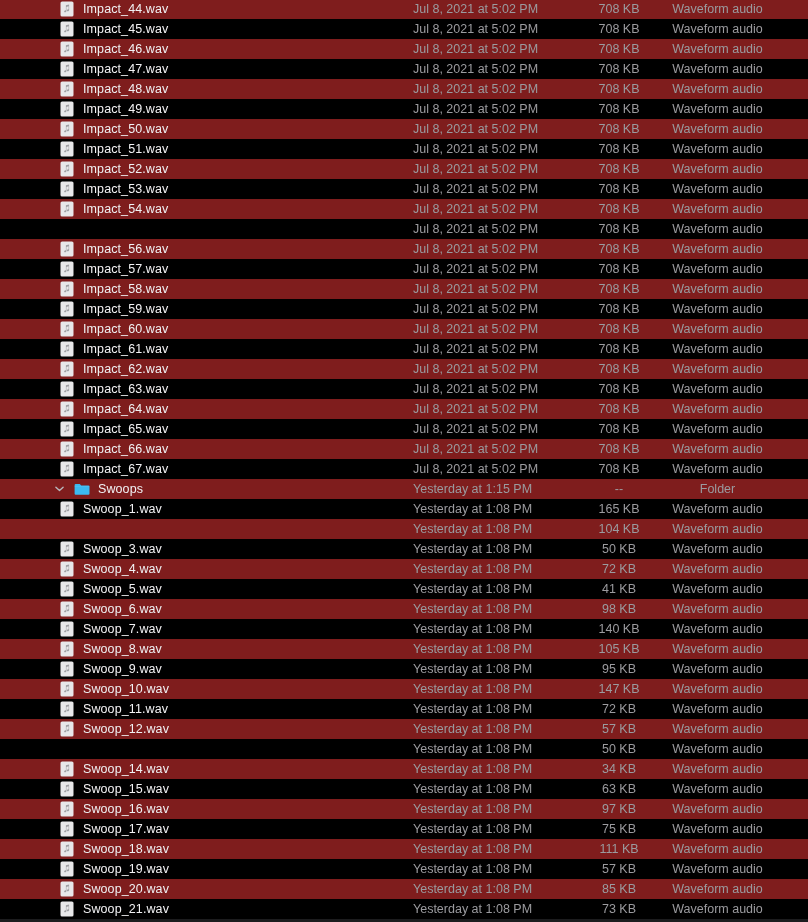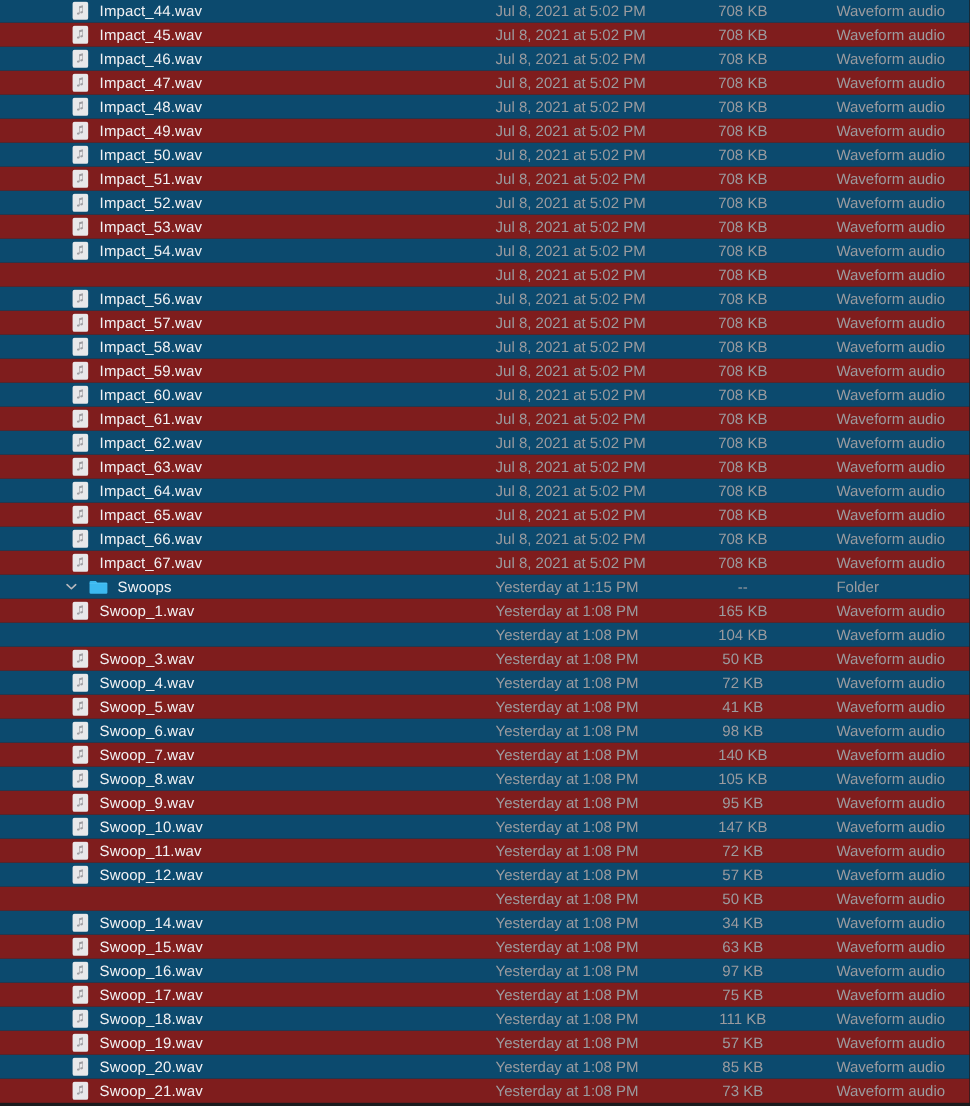--- a/index.html
+++ b/index.html
@@ -19,24 +19,24 @@
     width: 808px;
     position: relative;
     
     margin-top: -1px;
   }
 
   .row {
     position: relative;
     height: 20px;
     width: 808px;
-    background: #0c4a6e;
+    background: #7f1d1d;
   }
   .row.alt {
-    background: #7f1d1d;
+    background: #000000;
   }
 
   .cell {
     position: absolute;
     top: 0;
     height: 20px;
     line-height: 20px;
     font-size: 12.5px;
     white-space: nowrap;
     overflow: hidden;
@@ -96,24 +96,24 @@
   
   .c-size {
     left: 560px;
     width: 118px;
     color: #9b9b9f;
     text-align: center;
   }
 
   
   .c-kind {
-    left: 697px;
+    left: 662px;
     width: 111px;
     color: #9b9b9f;
-    text-align: left;
+    text-align: center;
   }
 </style>
 </head>
 <body>
 
 <div id="file-list">
     <div class="row">
       <div class="cell c-name lvl-file">
         <div class="name-inner">
           <span class="icon">

